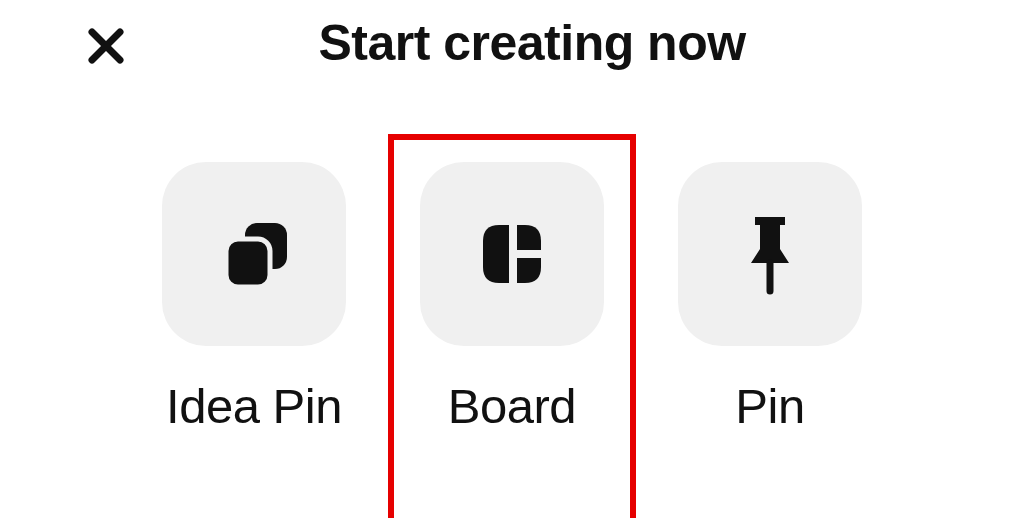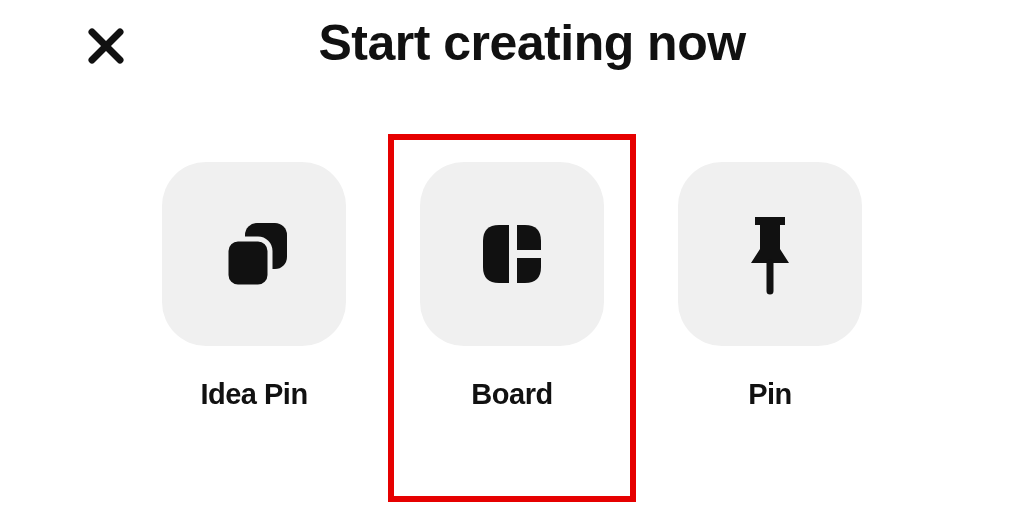--- a/index.html
+++ b/index.html
@@ -71,22 +71,22 @@
       width: 184px;
       height: 184px;
       background: #f0f0f0;
       border-radius: 44px;
       display: flex;
       align-items: center;
       justify-content: center;
     }
     .option-label {
       margin-top: 32px;
-      font-size: 29px;
-      font-weight: 700;
+      font-size: 49px;
+      font-weight: 400;
       color: #111;
       letter-spacing: -0.5px;
     }
   </style>
 </head>
 <body>
 
 <div class="header">
   <button class="close-btn">
     <svg width="40" height="40" viewBox="0 0 40 40">

